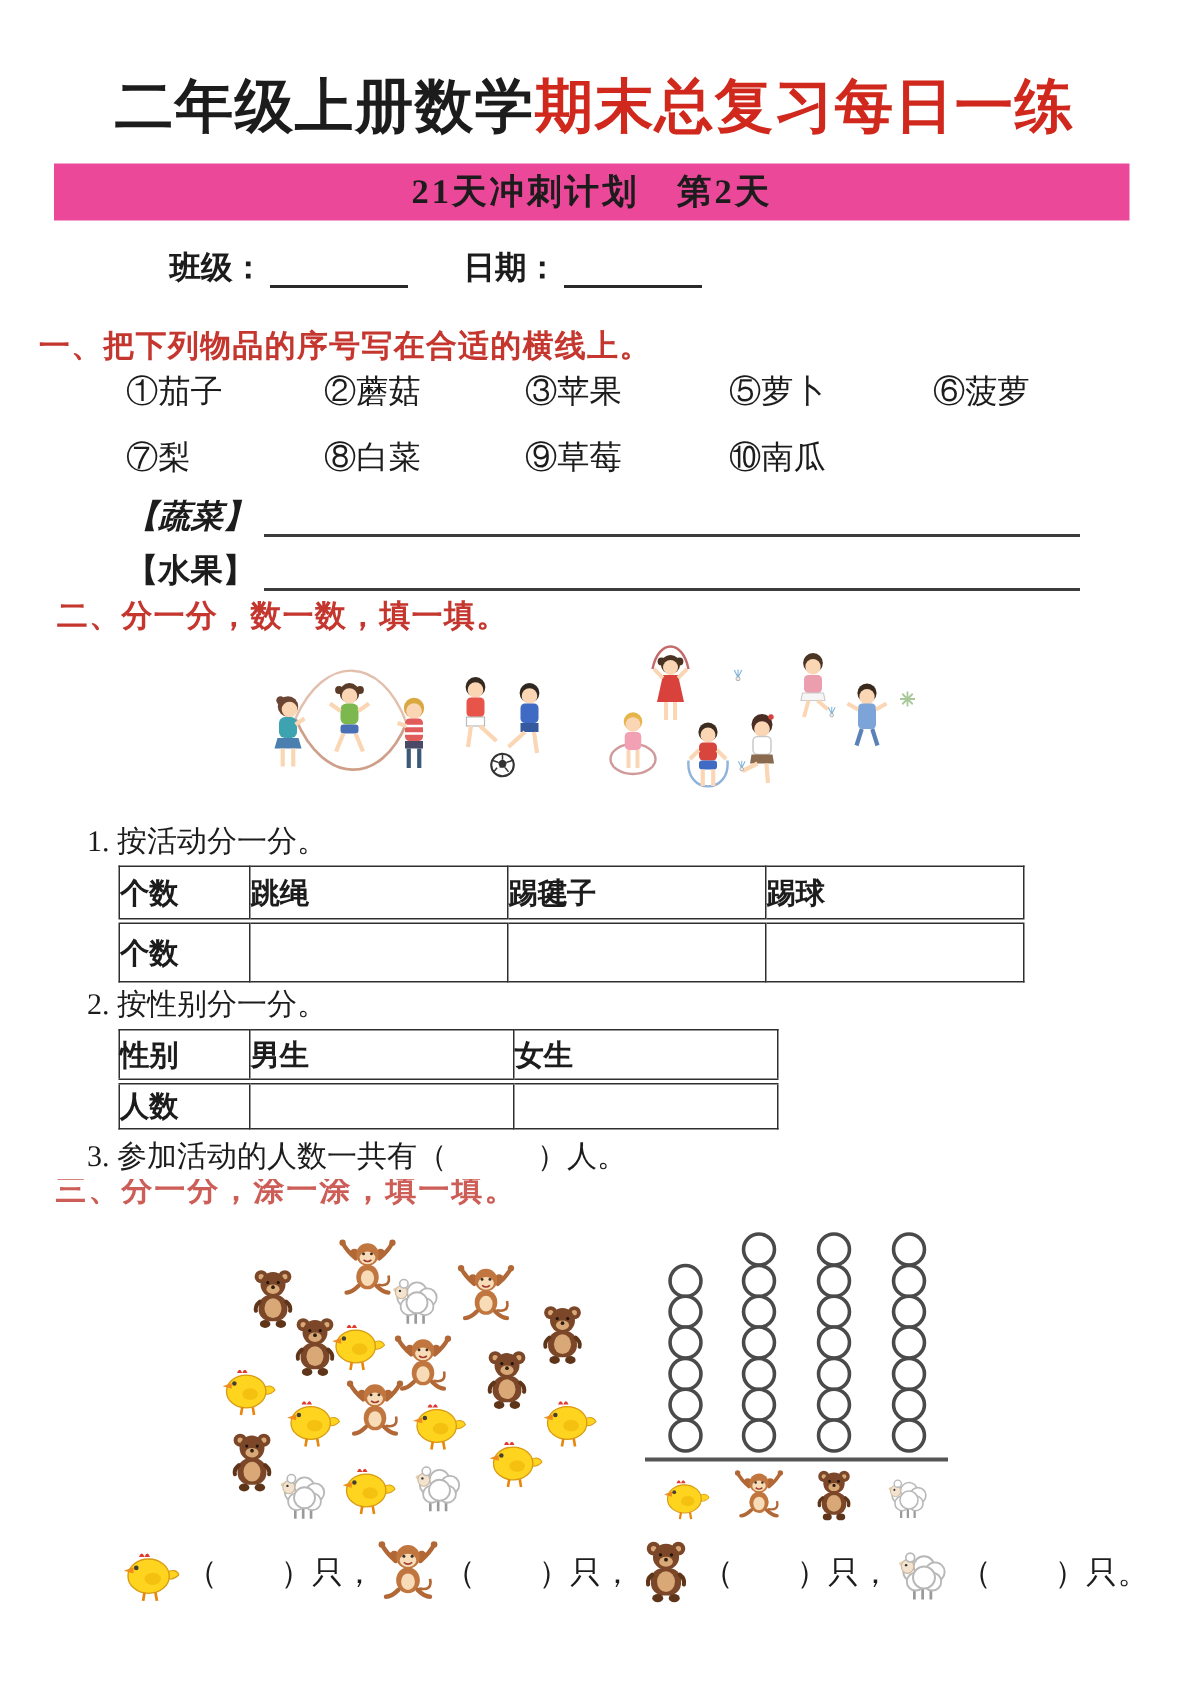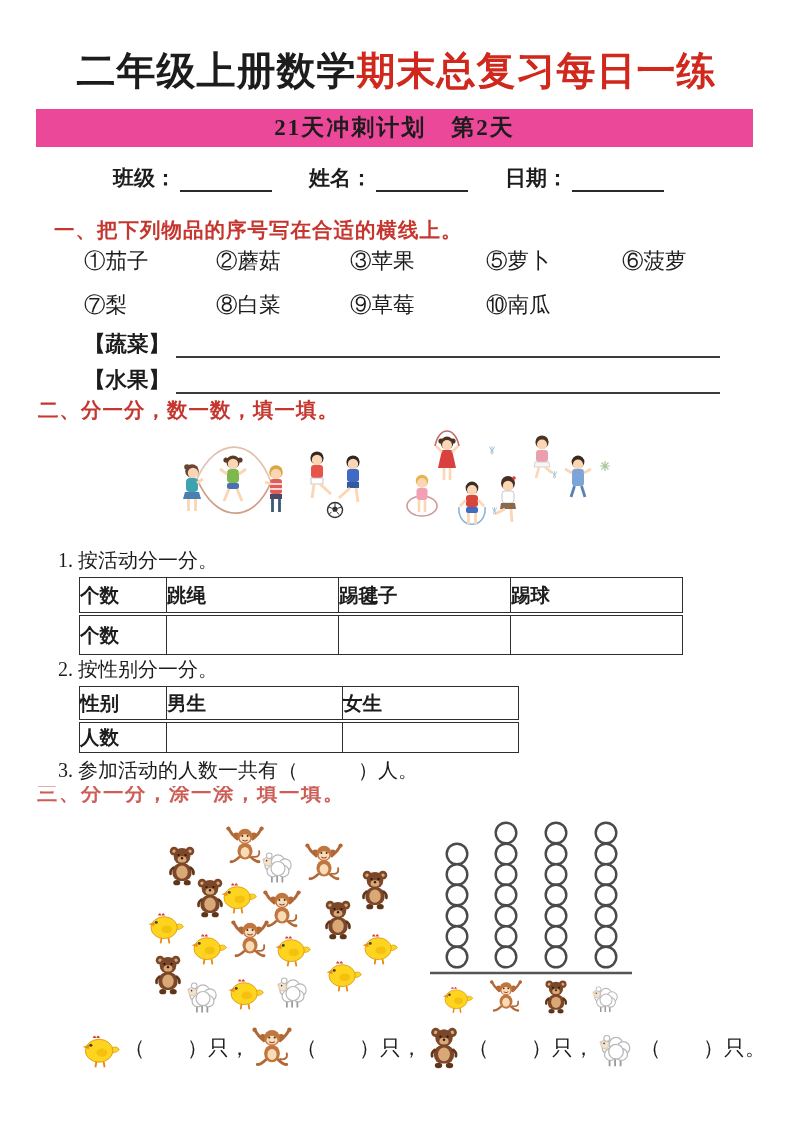--- a/index.html
+++ b/index.html
@@ -126,44 +126,40 @@
   <div class="abs banner">
     <span>21天冲刺计划　第2天</span>
   </div>
 
   <div class="abs form-row">
     <div class="form-item">
       <span>班级：</span>
         <span class="blank"></span>
     </div>
     <div class="form-item">
-      <span>姓名：</span>
-        <span class="blank"></span>
-    </div>
-    <div class="form-item">
       <span>日期：</span>
         <span class="blank"></span>
     </div>
   </div>
 
-  <div class="abs sec-heading" style="top:216px;left:54px;">一、把下列物品的序号写在合适的横线上。</div>
+  <div class="abs sec-heading" style="top:216px;left:26px;">一、把下列物品的序号写在合适的横线上。</div>
 
   <div class="abs items-grid">
     <span>①茄子</span>
     <span>②蘑菇</span>
     <span>③苹果</span>
     <span>⑤萝卜</span>
     <span>⑥菠萝</span>
     <span>⑦梨</span>
     <span>⑧白菜</span>
     <span>⑨草莓</span>
     <span>⑩南瓜</span>
   </div>
 
-  <div class="abs fill-line" style="top:328px;">
+  <div class="abs fill-line" style="top:328px;font-style:italic;">
     <span>【蔬菜】</span>
     <span class="uline"></span>
   </div>
   <div class="abs fill-line" style="top:364px;">
     <span>【水果】</span>
     <span class="uline"></span>
   </div>
 
   <div class="abs sec-heading" style="top:396px;left:38px;">二、分一分，数一数，填一填。</div>
 

